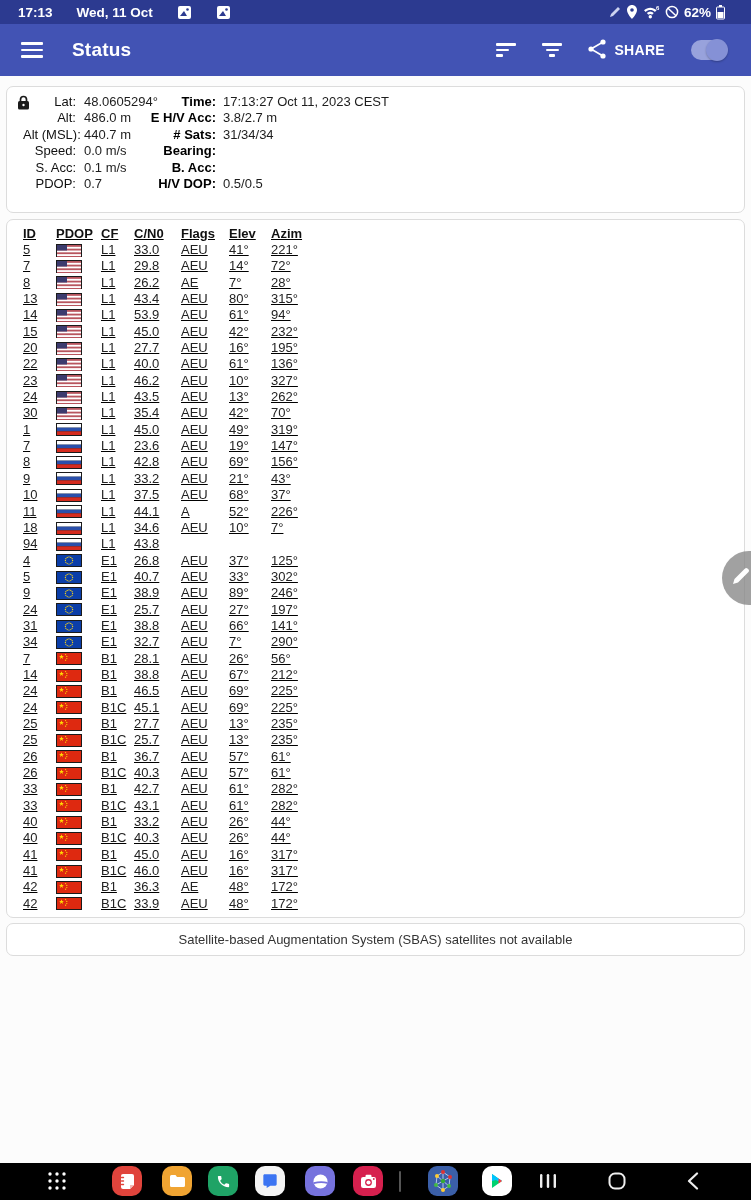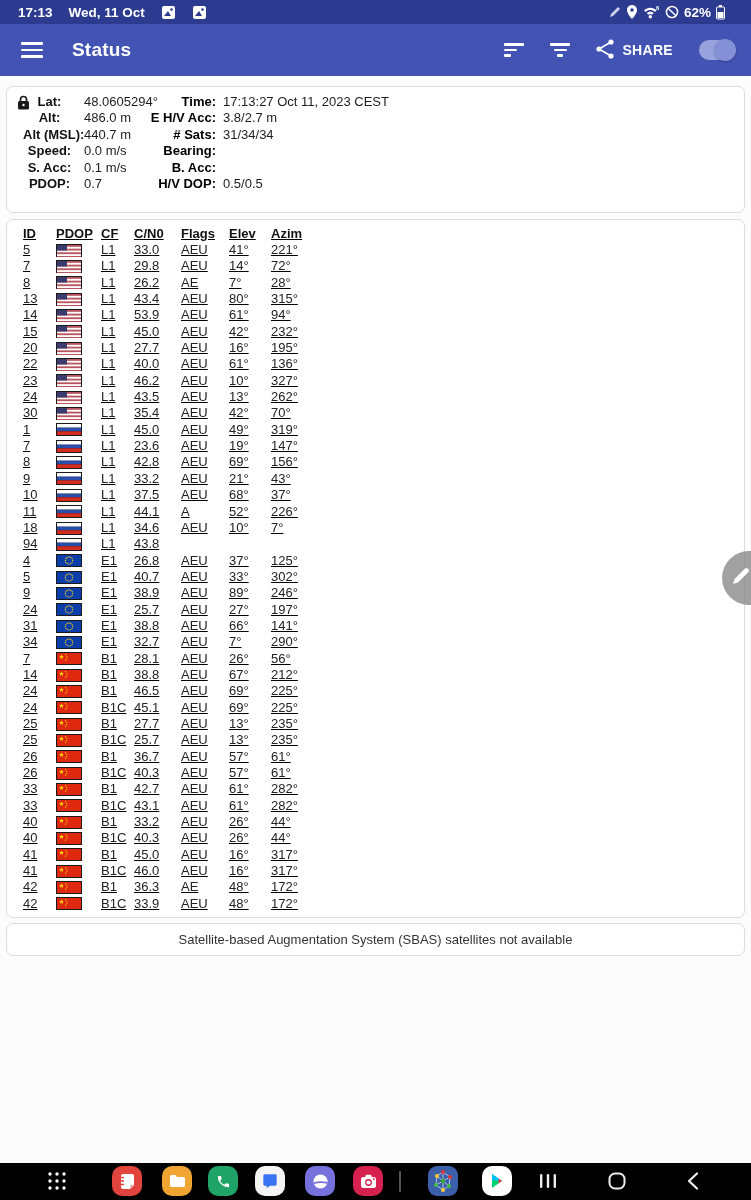--- a/index.html
+++ b/index.html
@@ -1,45 +1,45 @@
 <!DOCTYPE html>
 <html><head>
 <meta charset="utf-8">
 <style>
   html,body{margin:0;padding:0;}
   body{width:751px;height:1200px;position:relative;overflow:hidden;
        font-family:"Liberation Sans",sans-serif;background:#fcfcfc;-webkit-font-smoothing:antialiased;}
   
   .statusbar{position:absolute;left:0;top:0;width:751px;height:24px;background:#2c3a90;
              color:#fff;display:flex;align-items:center;font-size:13.5px;font-weight:700;}
-  .sb-left{display:flex;align-items:center;gap:16px;padding-left:18px;}
+  .sb-left{display:flex;align-items:center;gap:24px;padding-left:18px;}
   .sb-right{margin-left:auto;display:flex;align-items:center;gap:5px;padding-right:26px;}
   .sb-ico{display:flex;align-items:center;}
   
   .appbar{position:absolute;left:0;top:24px;width:751px;height:52px;background:#4253b4;
           color:#fff;display:flex;align-items:center;}
   .hamburger{width:22px;margin-left:21px;cursor:pointer;}
   .hamburger div{height:2.5px;background:#fff;border-radius:1px;margin:4px 0;}
   .app-title{font-size:19px;font-weight:700;margin-left:29px;letter-spacing:.2px;}
-  .ab-right{margin-left:auto;display:flex;align-items:center;gap:26px;padding-right:16px;}
+  .ab-right{margin-left:auto;display:flex;align-items:center;gap:26px;padding-right:24px;}
   .bars span{display:block;background:#fff;height:2.4px;border-radius:1px;margin:3.2px 0;}
   .sort-ico span:nth-child(1){width:20px;} .sort-ico span:nth-child(2){width:13px;} .sort-ico span:nth-child(3){width:7px;}
   .filter-ico span{margin-left:auto;margin-right:auto;}
   .filter-ico span:nth-child(1){width:20px;} .filter-ico span:nth-child(2){width:13px;} .filter-ico span:nth-child(3){width:6px;}
   .share-group{display:flex;align-items:center;gap:8px;font-size:14px;font-weight:700;letter-spacing:.3px;}
   .toggle{width:36px;height:20px;border-radius:10px;background:#98a2dc;position:relative;}
   .toggle .knob{position:absolute;right:-1px;top:-1px;width:22px;height:22px;border-radius:50%;
                 background:#8591d6;box-shadow:0 1px 2px rgba(0,0,0,.25);}
   
   .card{position:absolute;left:6px;width:739px;background:#fff;border:1px solid #dcdcdc;
         border-radius:7px;box-sizing:border-box;}
   .info-card{top:86px;height:127px;padding:7px 16px 0 16px;}
   .lock{position:absolute;left:10px;top:8px;}
   .info-row{position:relative;height:16.4px;font-size:13px;line-height:16.4px;color:#1d1d1d;white-space:nowrap;}
-  .info-row .ll{position:absolute;left:0;width:53px;text-align:center;font-weight:700;color:#111;}
+  .info-row .ll{position:absolute;left:0;width:53px;text-align:right;font-weight:400;color:#111;}
   .info-row .lv{position:absolute;left:61px;}
   .info-row .rl{position:absolute;left:61px;width:132px;text-align:right;font-weight:700;color:#000000;}
   .info-row .rv{position:absolute;left:200px;}
   .table-card{top:219px;height:699px;padding:5px 0 0 16px;overflow:hidden;text-decoration:underline;}
   .trow{display:grid;grid-template-columns:33px 45px 33px 47px 48px 42px auto;
         height:16.35px;line-height:16.35px;font-size:13px;color:#222;align-items:center;white-space:nowrap;}
   .thead{font-weight:700;color:#111;height:17px;line-height:17px;}
   .flag{display:inline-block;line-height:0;}
   .flag svg{display:block;}
   .sbas-card{top:923px;height:33px;display:flex;align-items:center;justify-content:center;

